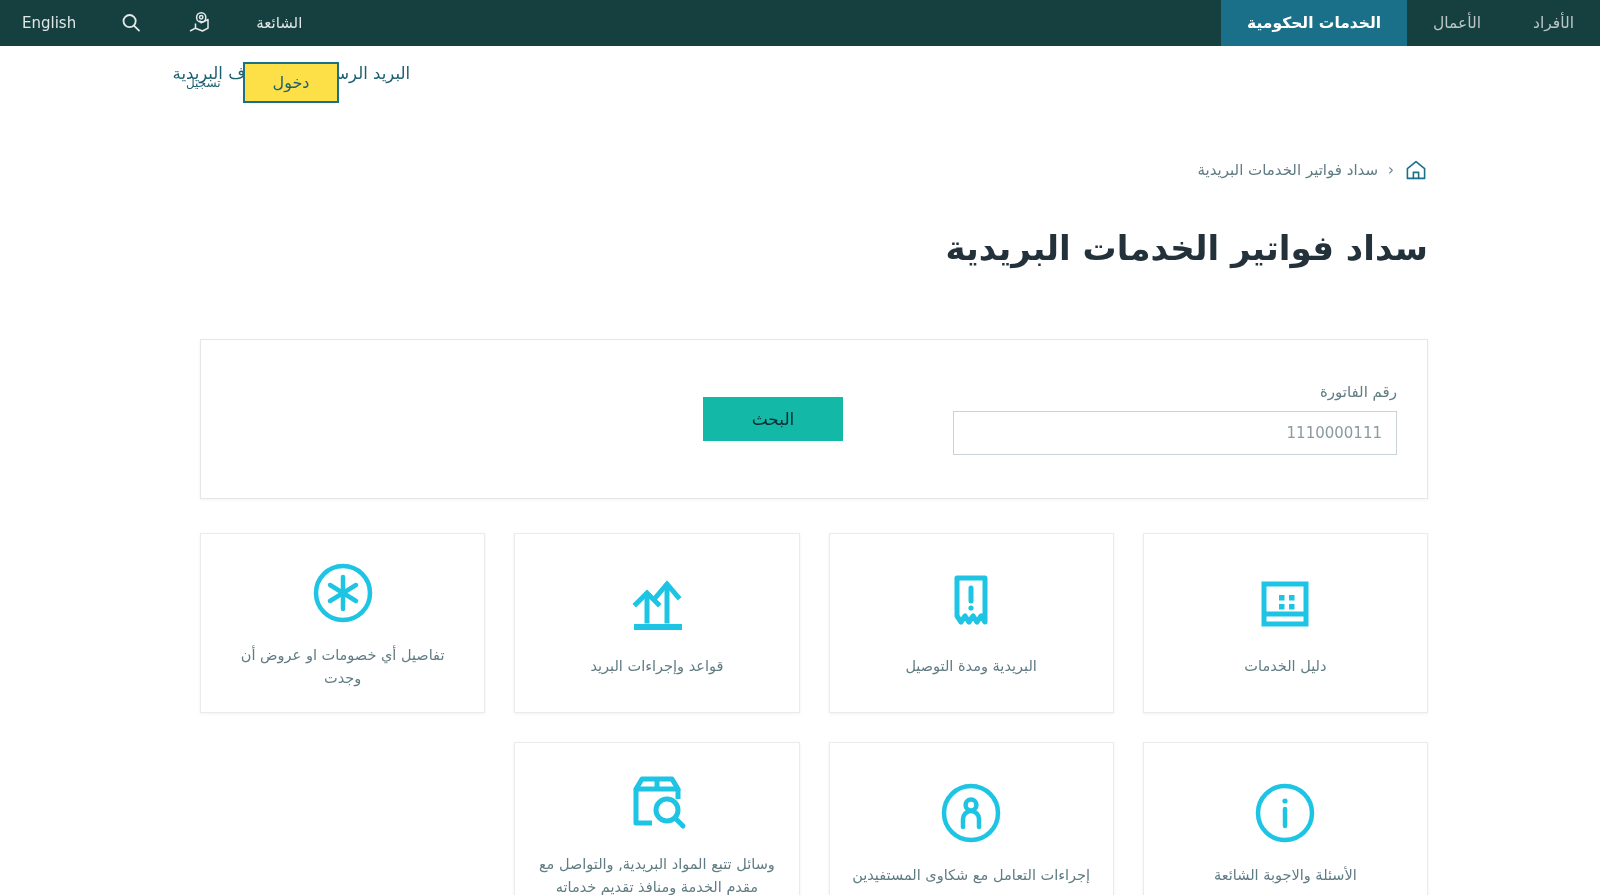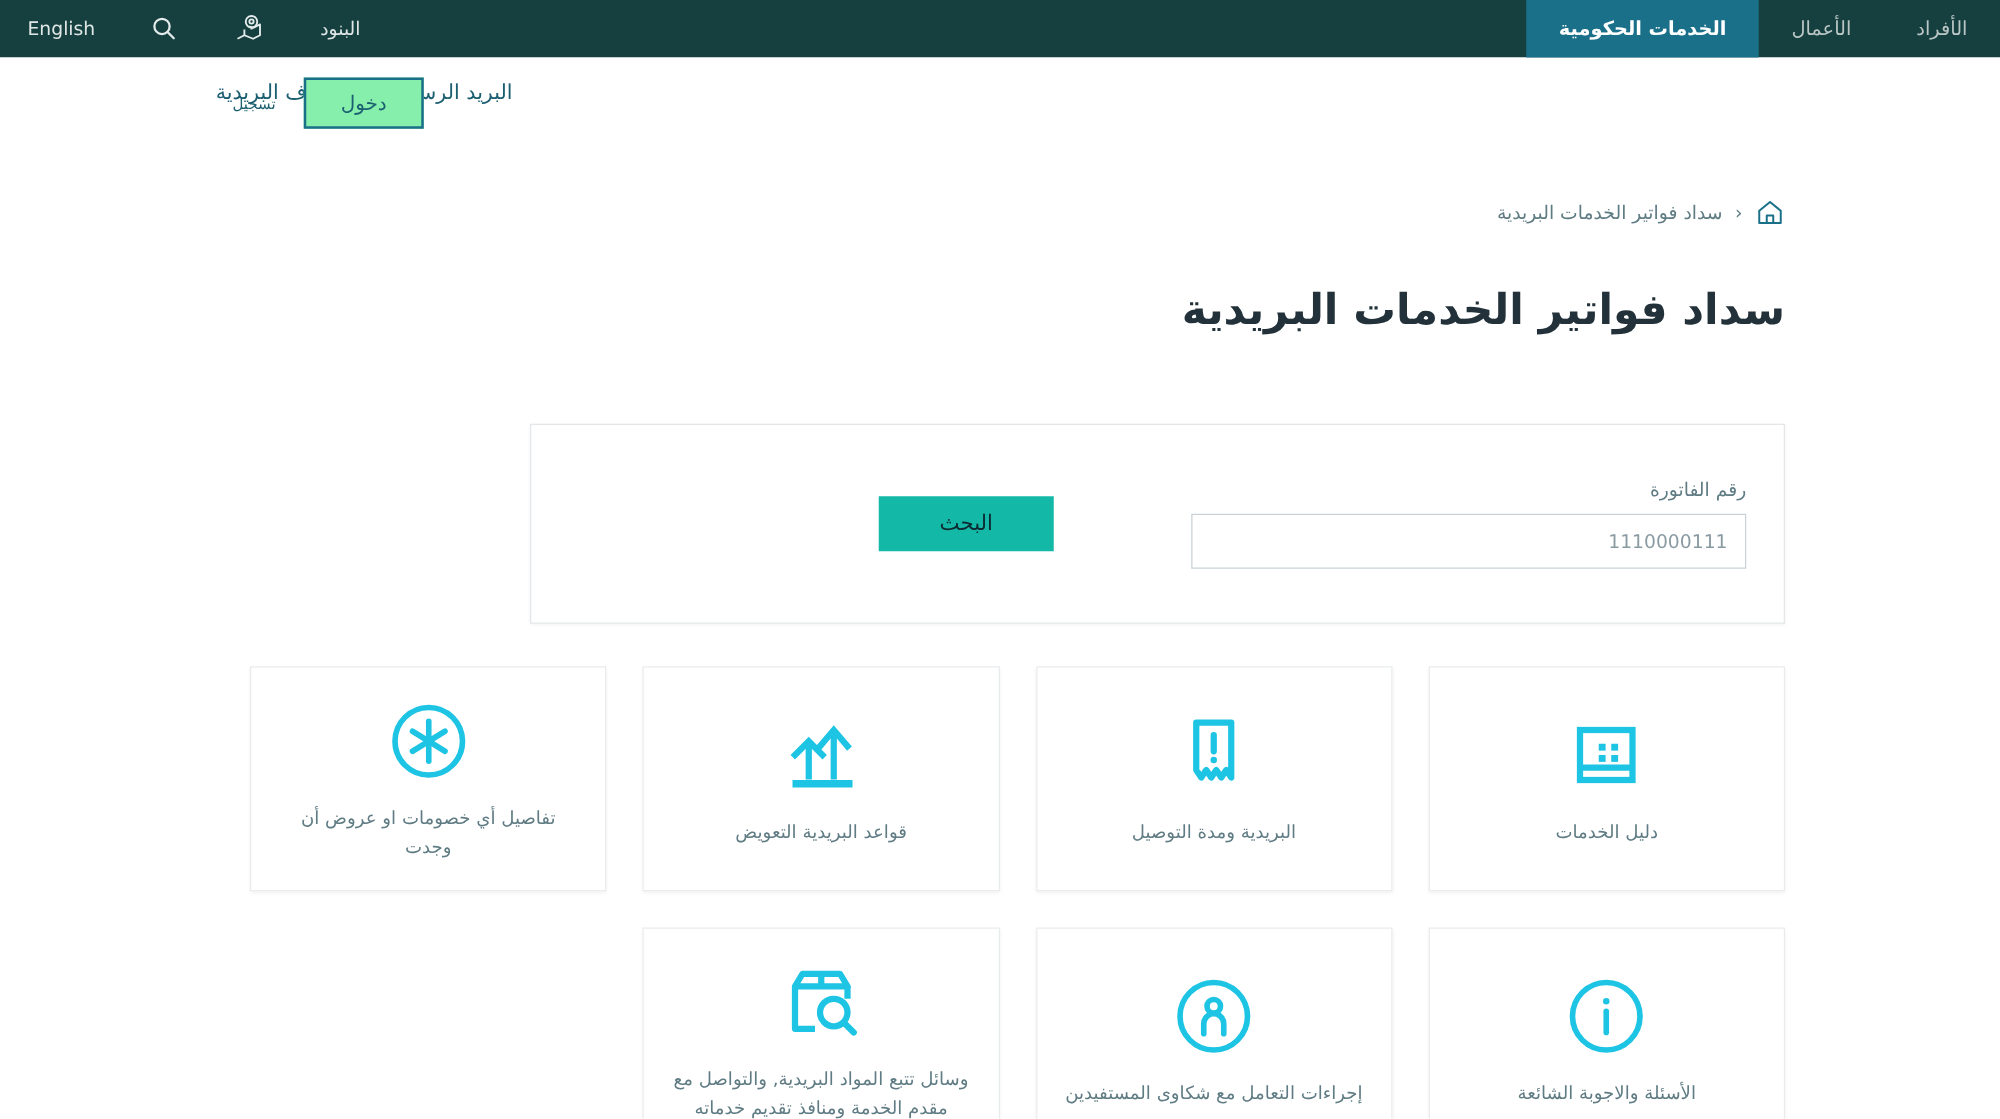--- a/index.html
+++ b/index.html
@@ -100,21 +100,21 @@
     display: flex;
     align-items: center;
     position: absolute;
     left: 186px;
     top: 62px;
     gap: 22px;
     direction: rtl;
   }
   .btn-login {
     border: 2px solid #1b7089;
-    background: #86efac;
+    background: #fde047;
     color: #1b5f70;
     font-size: 16px;
     padding: 9px 28px;
     cursor: pointer;
     font-family: inherit;
   }
   .link-register {
     color: #1b5f70;
     font-size: 12px;
     cursor: pointer;
@@ -147,21 +147,21 @@
     color: #23323a;
     letter-spacing: -.2px;
     direction: rtl;
   }
 
   
   .search-card {
     position: absolute;
     top: 339px;
     right: 172px;
-    width: 1004px;
+    width: 1228px;
     height: 160px;
     background: #ffffff;
     border: 1px solid #e4e7e9;
     box-shadow: 0 1px 3px rgba(0,0,0,.05);
     display: flex;
     align-items: center;
     direction: rtl;
     padding: 0 30px;
   }
   .field-wrap {
@@ -295,21 +295,21 @@
     </div>
     <div class="top-tab active">
       <span>الخدمات الحكومية</span>
     </div>
   </div>
 
   <div class="topbar-spacer"></div>
 
   <div class="topbar-left">
     <div class="tb-item">
-      <span>البنود</span>
+      <span>الشائعة</span>
     </div>
     <div class="tb-item">
       <span>
         <svg width="26" height="26" viewBox="0 0 26 26" fill="none" stroke="#e3eceb" stroke-width="1.5" stroke-linejoin="round">
           <path d="M4 21 L9.5 18.2 L16.5 21 L22 18.2 L22 9.5 L16.5 12.3 L13.2 11"></path>
           <path d="M9.5 18.2 L9.5 13.5"></path>
           <circle cx="15.2" cy="7.4" r="4.6" stroke="#e3eceb" fill="none"></circle>
           <circle cx="15.2" cy="7.2" r="1.7" stroke="#e3eceb" fill="none"></circle>
           <path d="M15.2 12 L15.2 13.6"></path>
         </svg>
@@ -405,21 +405,21 @@
   <div class="tile">
     <div class="tile-icon">
       <svg class="ico" width="72" height="66" viewBox="0 0 72 66" fill="none" stroke="#1ec4e3" stroke-width="5" stroke-linecap="square">
         <path d="M26 50 L26 24"></path>
         <path d="M15 33 L26 22 L37 33"></path>
         <path d="M46 50 L46 15"></path>
         <path d="M35 26 L46 13 L57 26"></path>
         <path d="M16 56 L58 56" stroke-width="6"></path>
       </svg>
     </div>
-    <div class="tile-label">قواعد البريدية التعويض</div>
+    <div class="tile-label">قواعد وإجراءات البريد</div>
   </div>
 
 
   <div class="tile">
     <div class="tile-icon">
       <svg class="ico" width="66" height="66" viewBox="0 0 66 66" fill="none" stroke="#1ec4e3" stroke-width="4.5">
         <circle cx="33" cy="33" r="27"></circle>
         <path d="M33 17 L33 49" stroke-linecap="round"></path>
         <path d="M20 25 L46 41" stroke-linecap="round"></path>
         <path d="M46 25 L20 41" stroke-linecap="round"></path>

